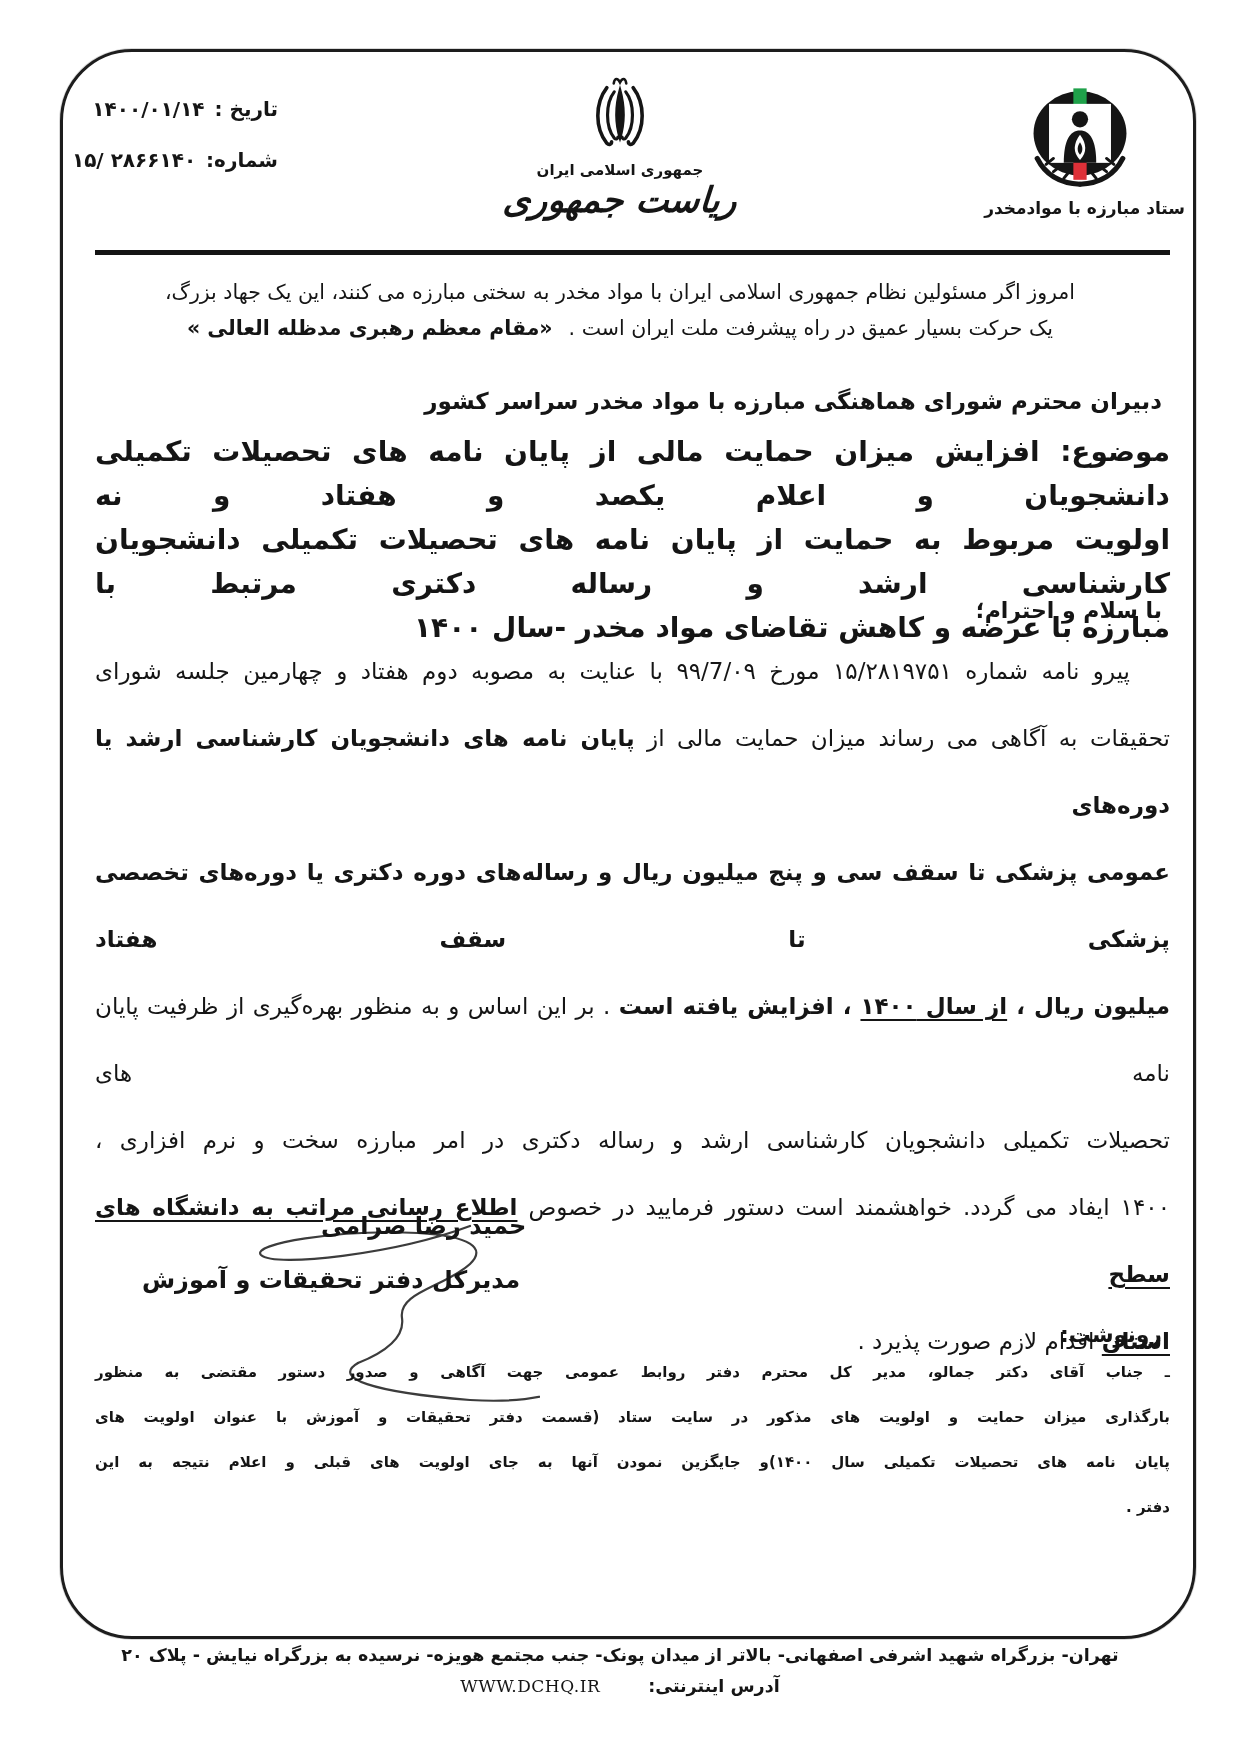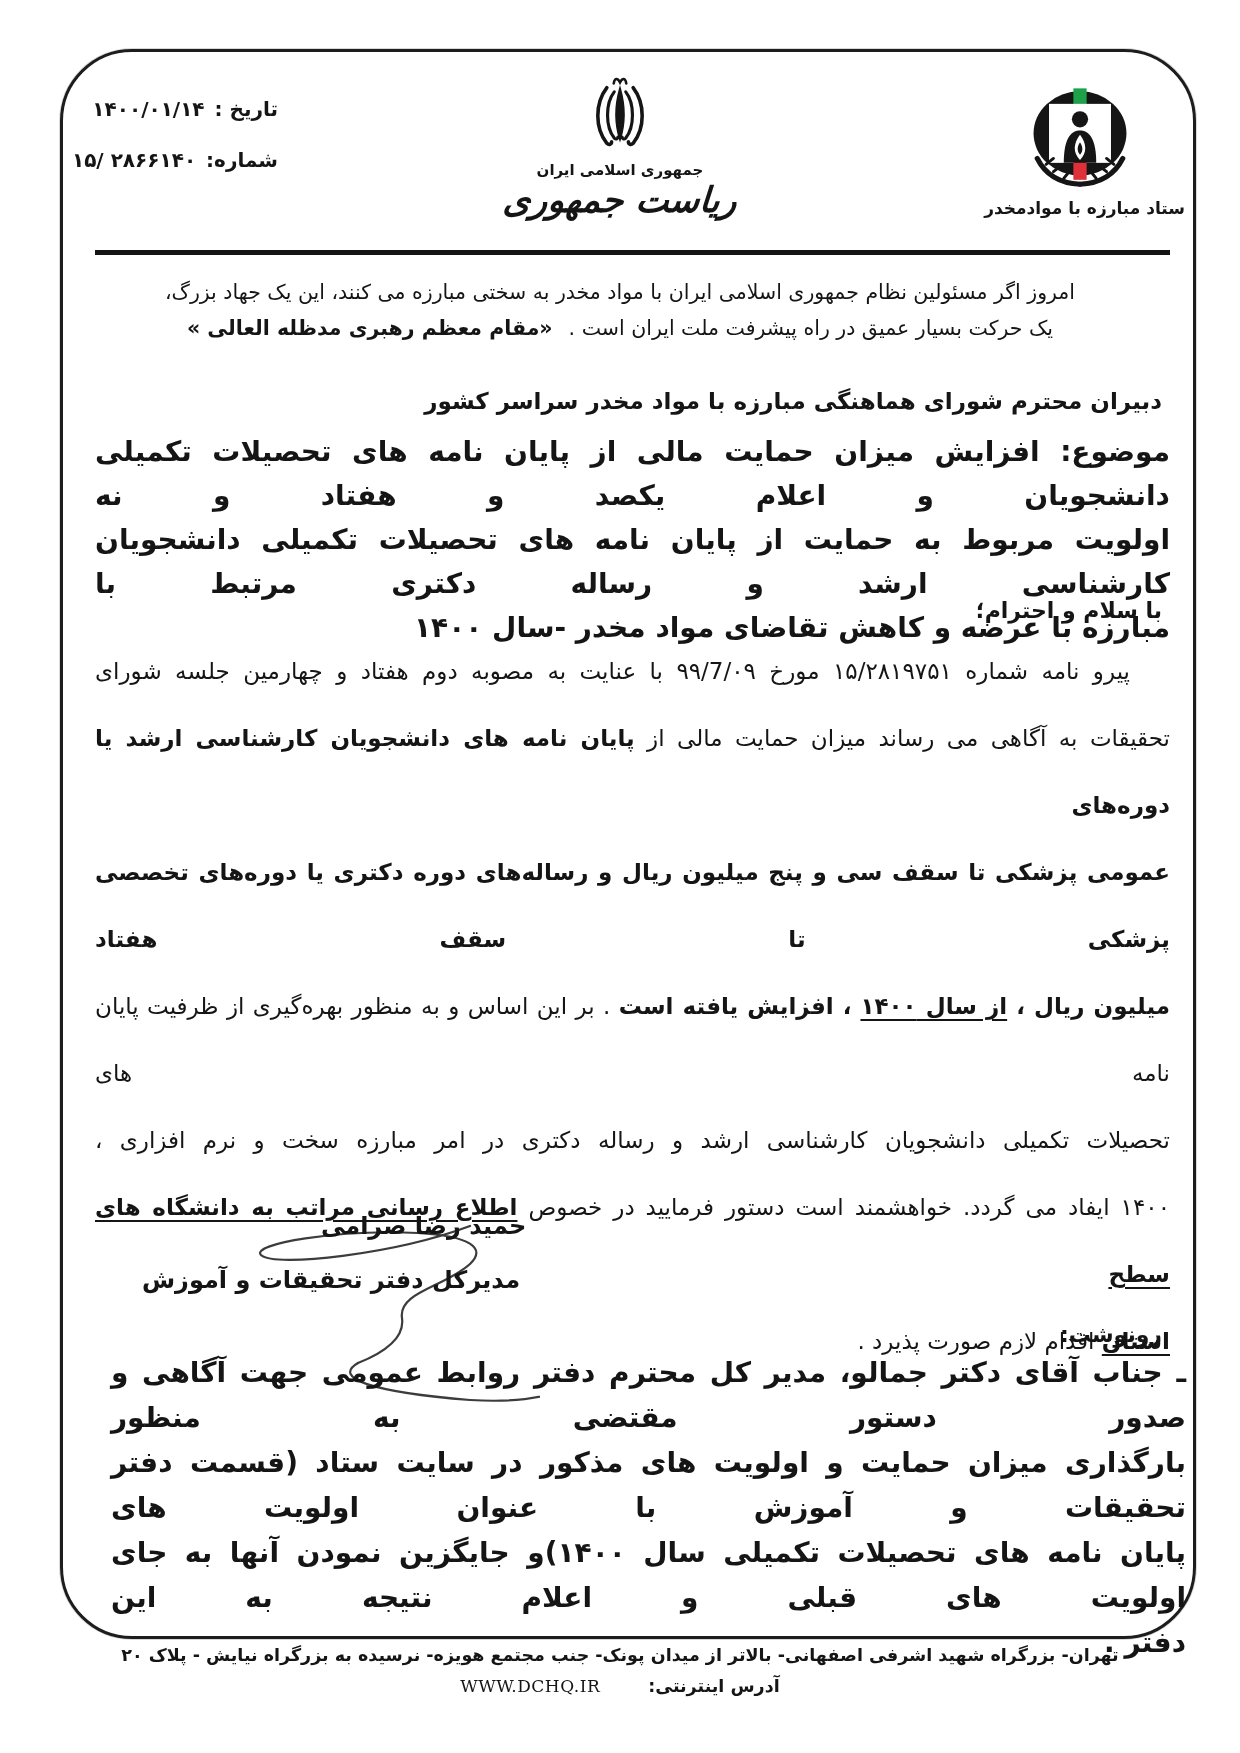--- a/index.html
+++ b/index.html
@@ -45,21 +45,21 @@
   .ind{padding-right:40px;}
   .bold{font-weight:800;}
   .und{text-decoration:underline;text-underline-offset:5px;}
   
   .sig-name{position:absolute;left:297px;top:1212px;direction:rtl;font-size:24px;font-weight:800;margin-left:24px;}
   .sig-role{position:absolute;left:142px;top:1266px;direction:rtl;font-size:24px;font-weight:800;}
   .sig-scribble{position:absolute;left:140px;top:1192px;}
   
   .copy-label{position:absolute;right:78px;top:1322px;direction:rtl;font-size:22px;font-weight:800;text-align:right;}
   .copy-body{position:absolute;left:95px;top:1350px;width:1075px;direction:rtl;
-    font-size:28px;font-weight:800;line-height:45px;margin-left:16px;}
+    font-size:15px;font-weight:800;line-height:45px;}
   
   .f-address{position:absolute;left:70px;top:1645px;width:1100px;text-align:center;direction:rtl;
     font-size:17.5px;font-weight:800;}
   .f-web{position:absolute;left:70px;top:1676px;width:1100px;display:flex;direction:rtl;
     justify-content:center;align-items:baseline;gap:48px;}
   .f-web-label{font-size:17.5px;font-weight:800;}
   .f-web-url{font-family:"DejaVu Serif",serif;font-size:17px;letter-spacing:.5px;direction:ltr;}
 </style>
 </head>
 <body>

